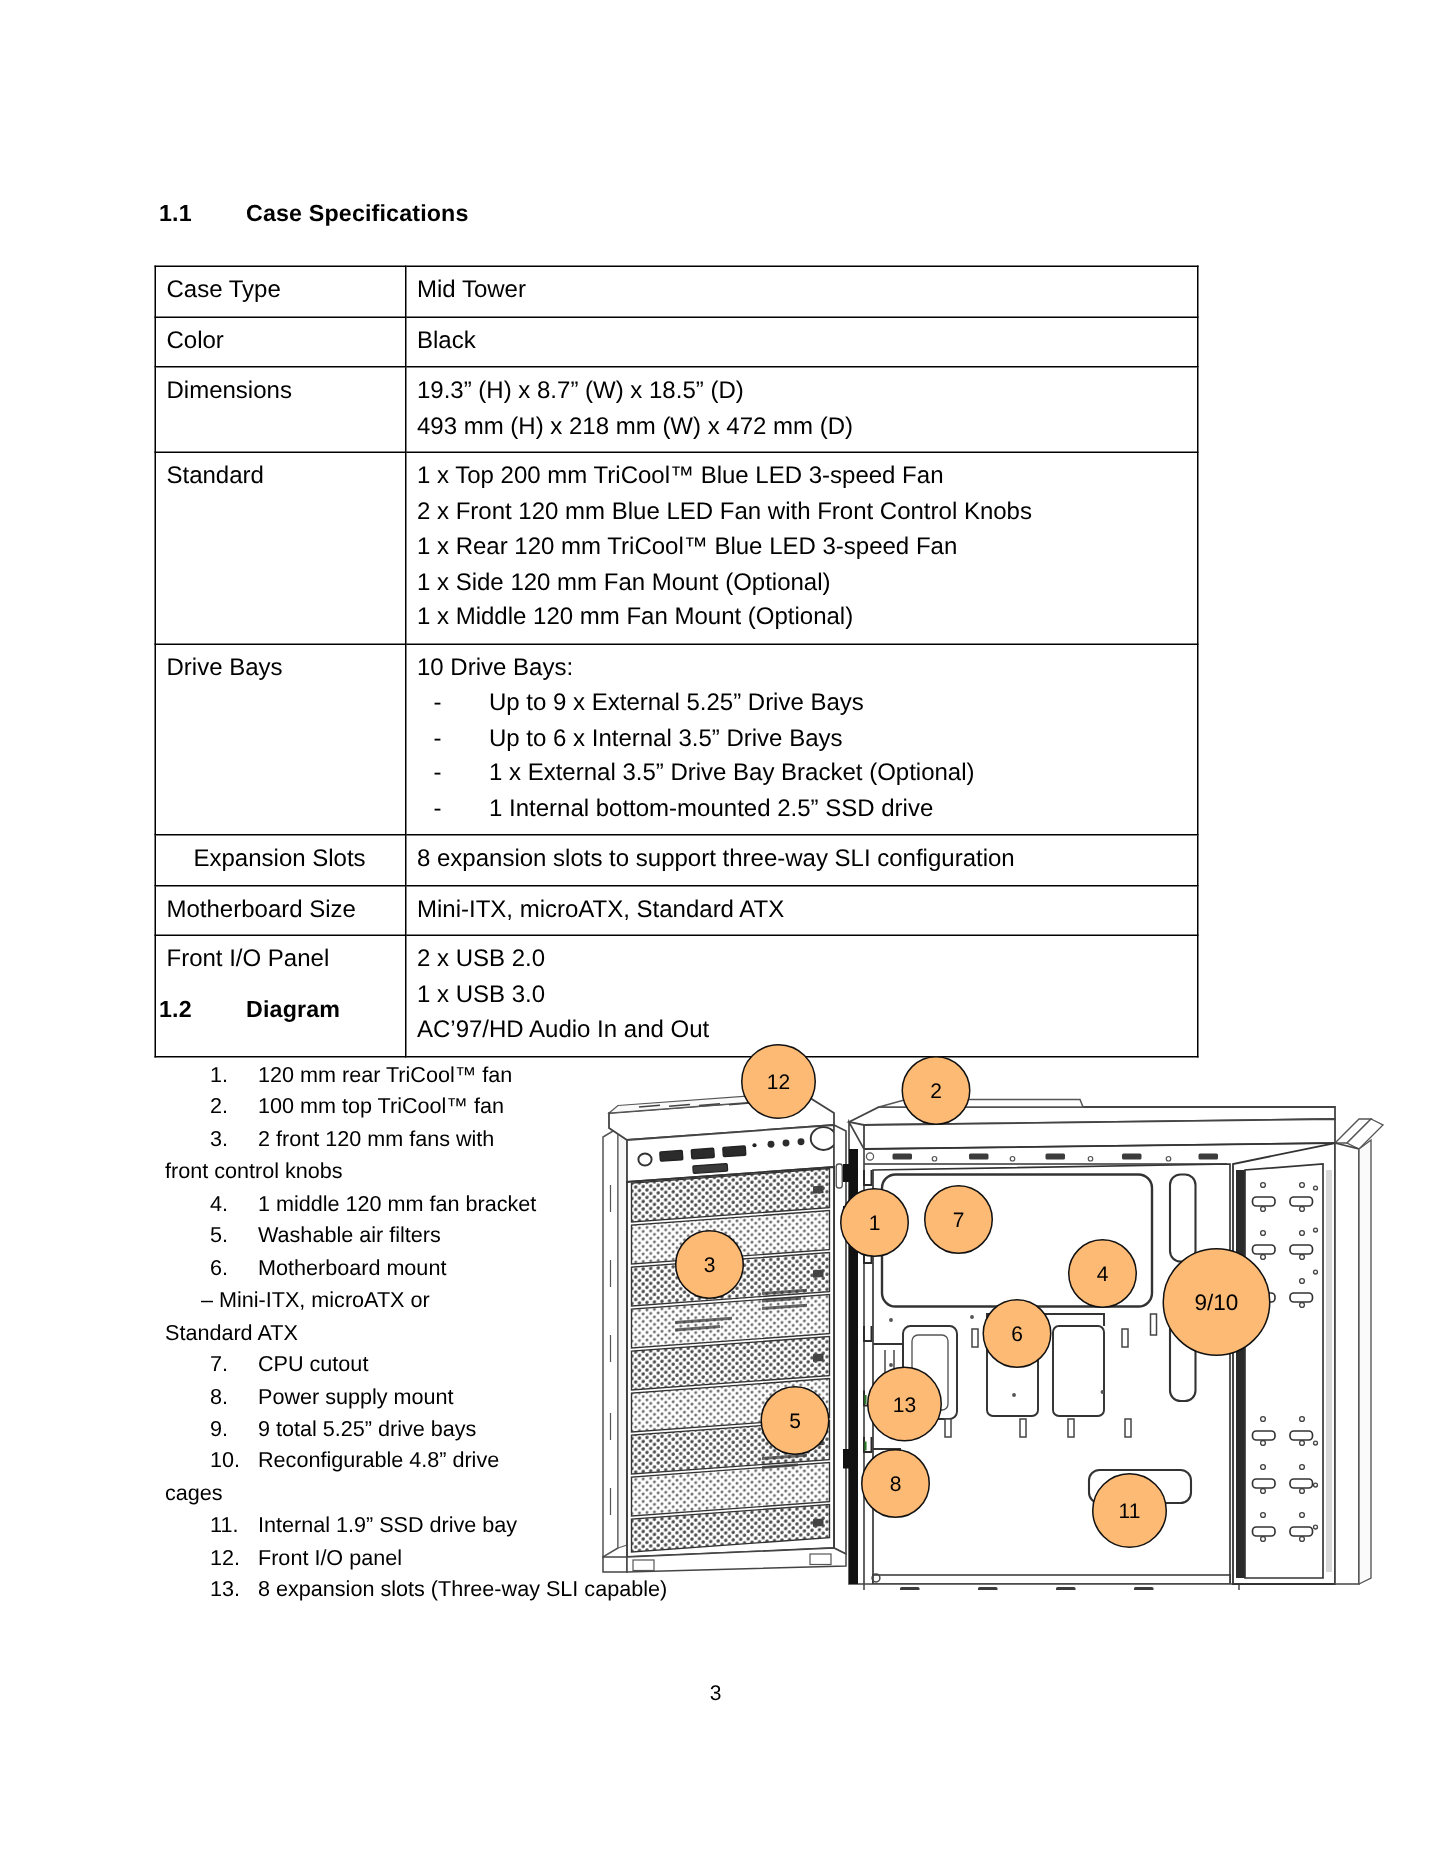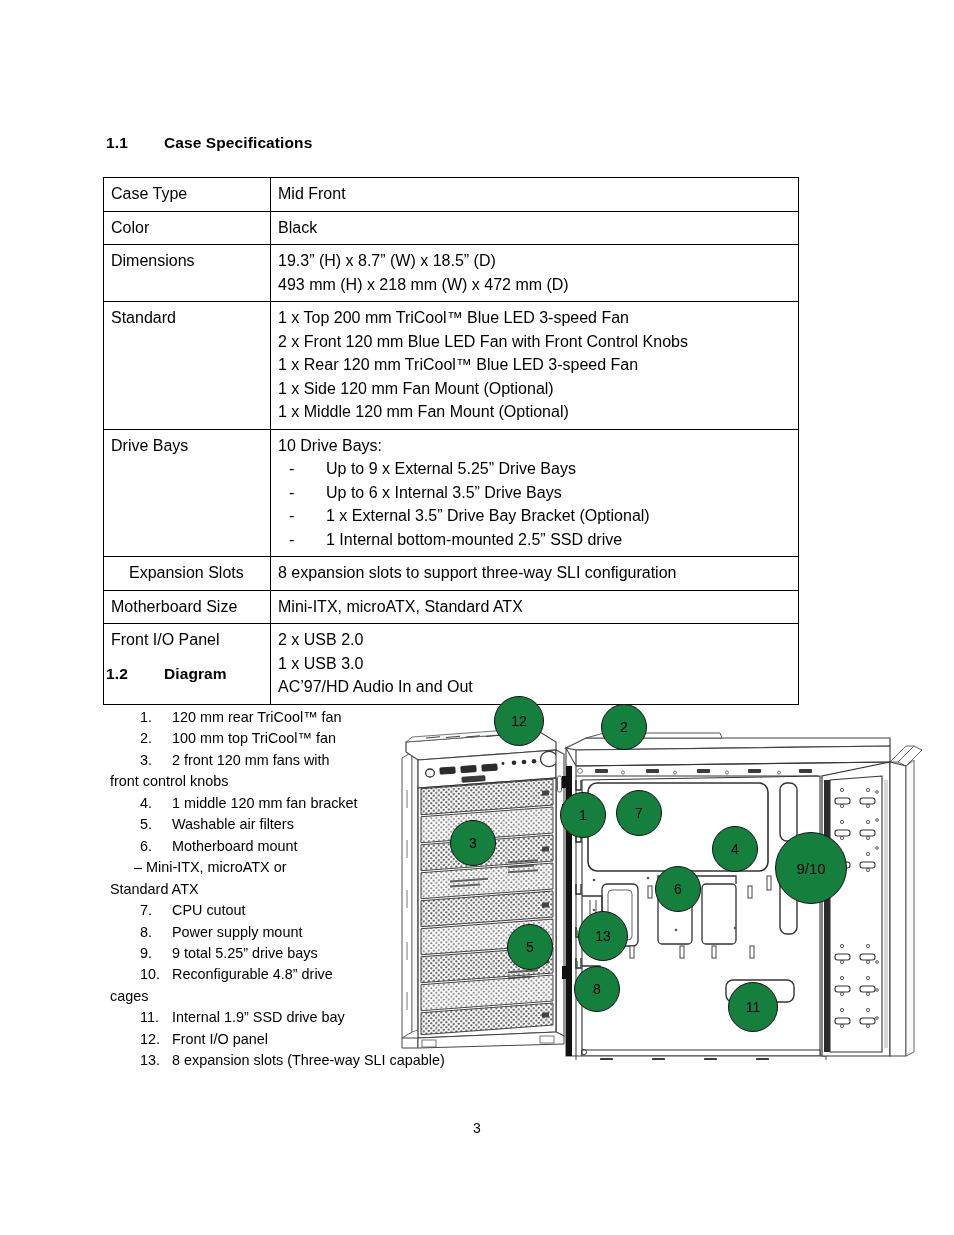--- a/index.html
+++ b/index.html
@@ -117,21 +117,21 @@
     left: 390px;
     top: 660px;
     width: 540px;
     height: 380px;
     pointer-events: none;
   }
   .callout {
     position: absolute;
     border: 1.7px solid #111;
     border-radius: 50%;
-    background: #15803d;
+    background: #fdba74;
     display: flex;
     align-items: center;
     justify-content: center;
     font-size: 14px;
     color: #000;
     box-sizing: border-box;
   }
   .callout.big { font-size: 15px; }
 </style>
 </head>
@@ -141,21 +141,21 @@
 
   <div class="heading" id="h-1-1">
     <span class="num">1.1</span><span>Case Specifications</span>
   </div>
 
   <table class="spec-table" id="spec-table">
     <tbody>
         <tr>
           <td class="key">Case Type</td>
           <td class="val">
-            <span class="line">Mid Front</span>
+            <span class="line">Mid Tower</span>
           </td>
         </tr>
         <tr>
           <td class="key">Color</td>
           <td class="val">
             <span class="line">Black</span>
           </td>
         </tr>
         <tr>
           <td class="key">Dimensions</td>

